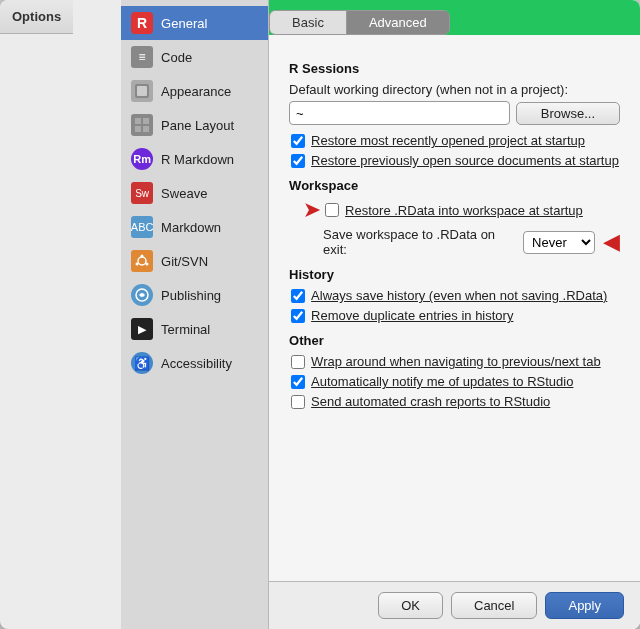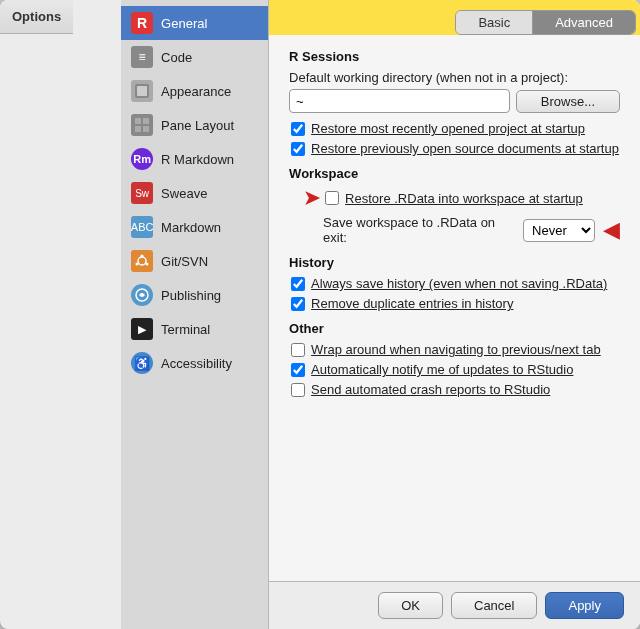--- a/index.html
+++ b/index.html
@@ -78,23 +78,23 @@
     .main-panel {
       flex: 1;
       display: flex;
       flex-direction: column;
       background: #f5f5f5;
       padding: 0;
     }
     
     .tab-bar {
       display: flex;
-      justify-content: flex-end;
-      padding: 10px 4px 0 0;
-      background: #fde047;
+      justify-content: flex-start;
+      padding: 10px 12px 0 0;
+      background: #22c55e;
     }
     .tab-group {
       display: flex;
       border: 1px solid #999;
       border-radius: 6px;
       overflow: hidden;
     }
     .tab-btn {
       padding: 4px 22px;
       font-size: 13px;
@@ -118,21 +118,21 @@
       overflow-y: auto;
     }
     .section-title {
       font-weight: 700;
       font-size: 13px;
       margin-bottom: 6px;
       margin-top: 10px;
       color: #111;
     }
     .section-title:first-child {
-      margin-top: 0;
+      margin-top: 12px;
     }
     .field-label {
       font-size: 13px;
       color: #222;
       margin-bottom: 4px;
     }
     .text-input {
       flex: 1;
       height: 24px;
       border: 1px solid #999;

